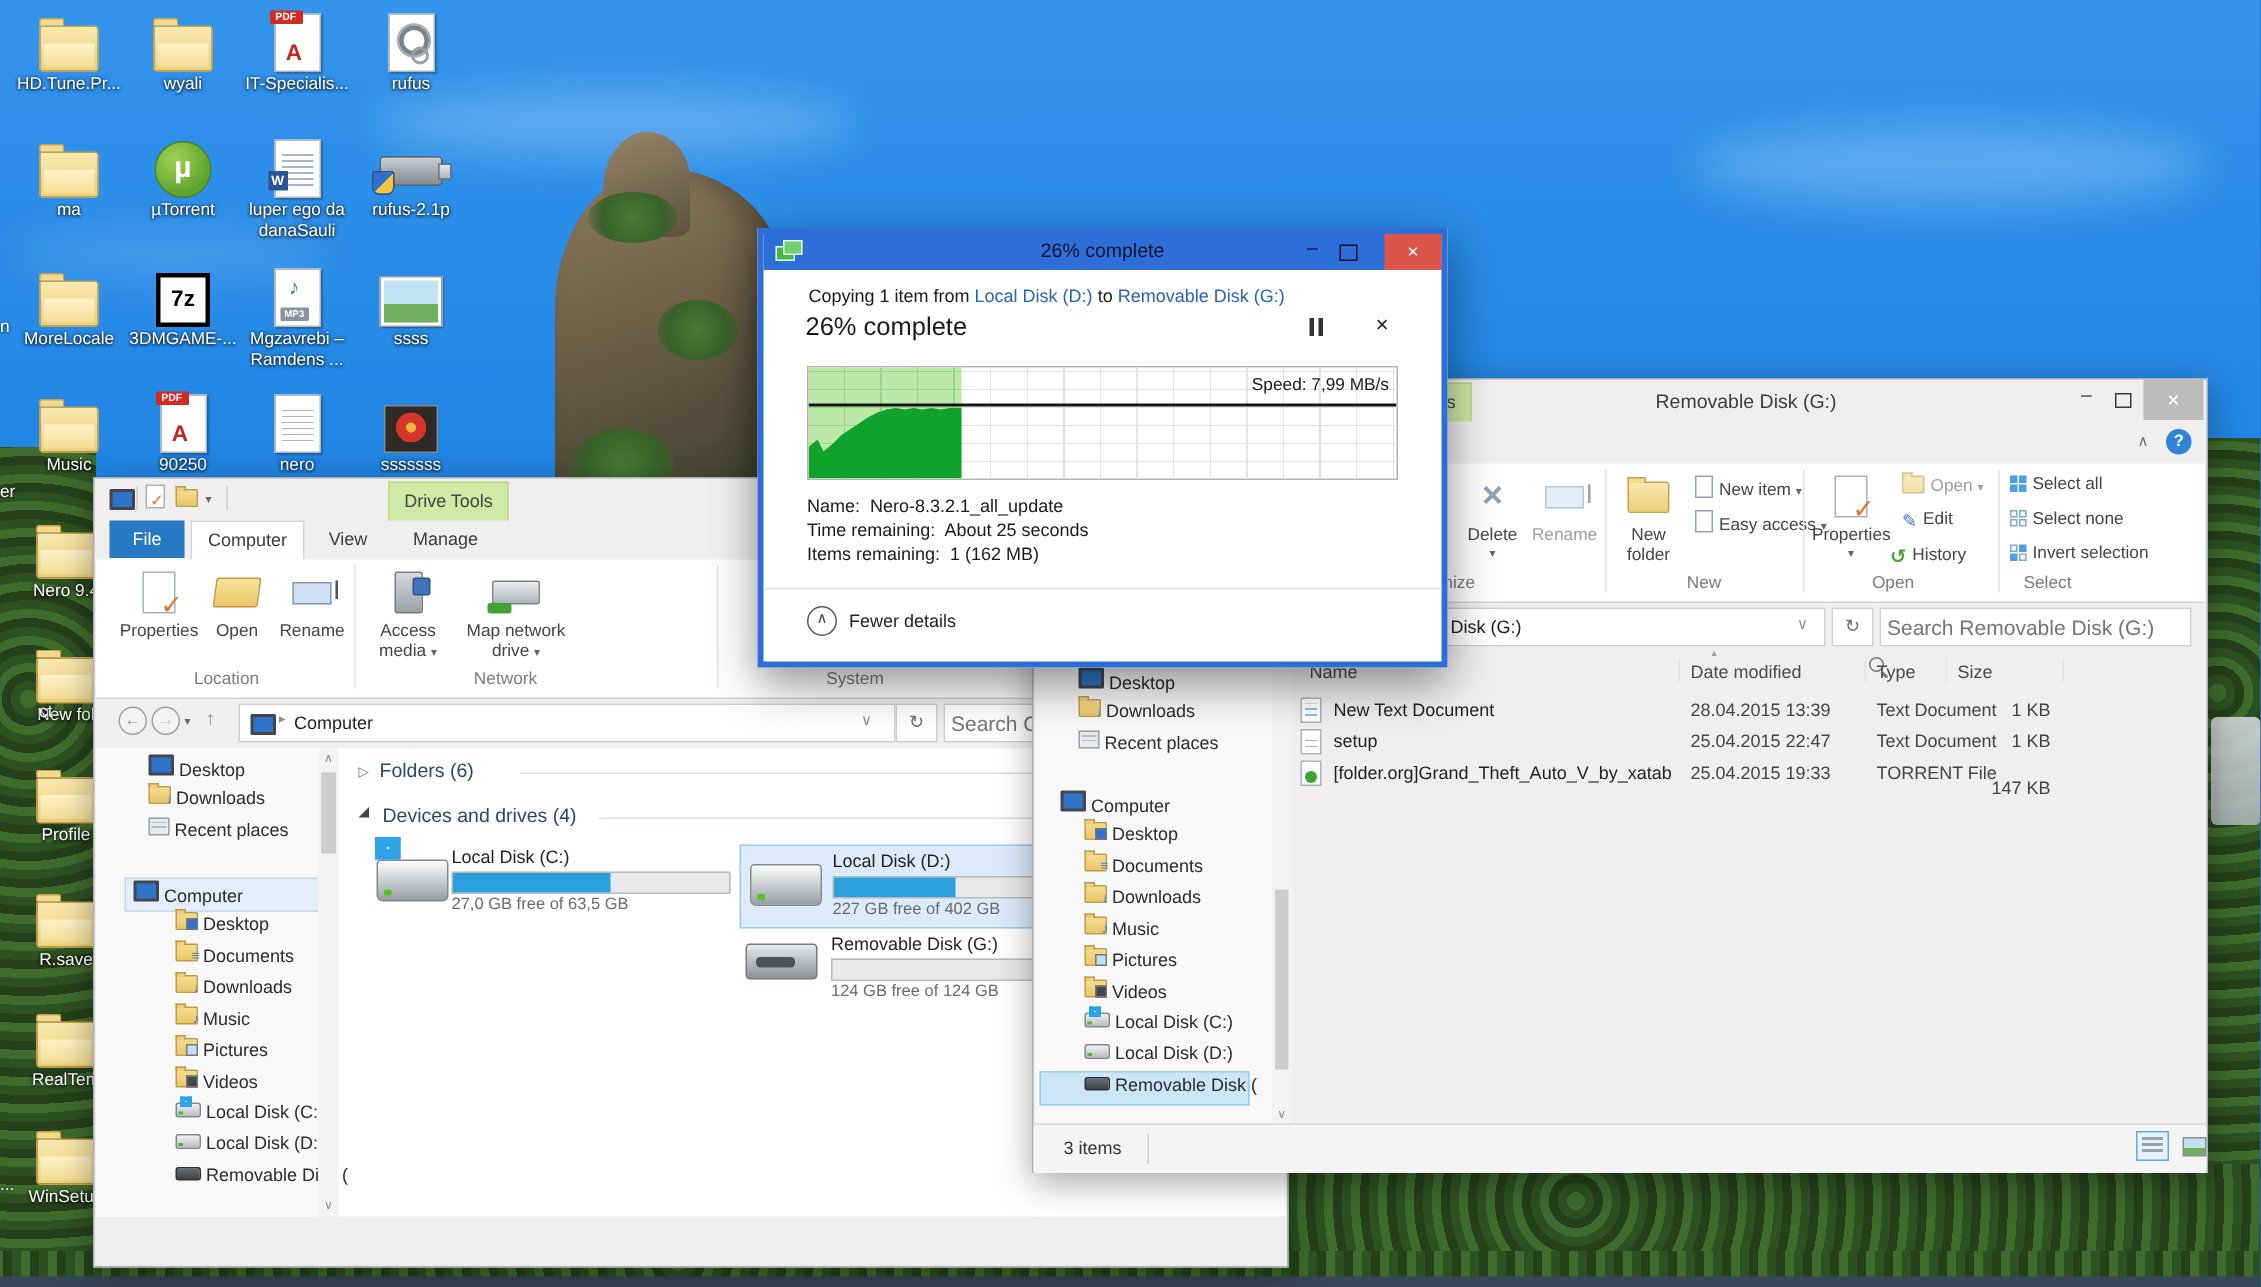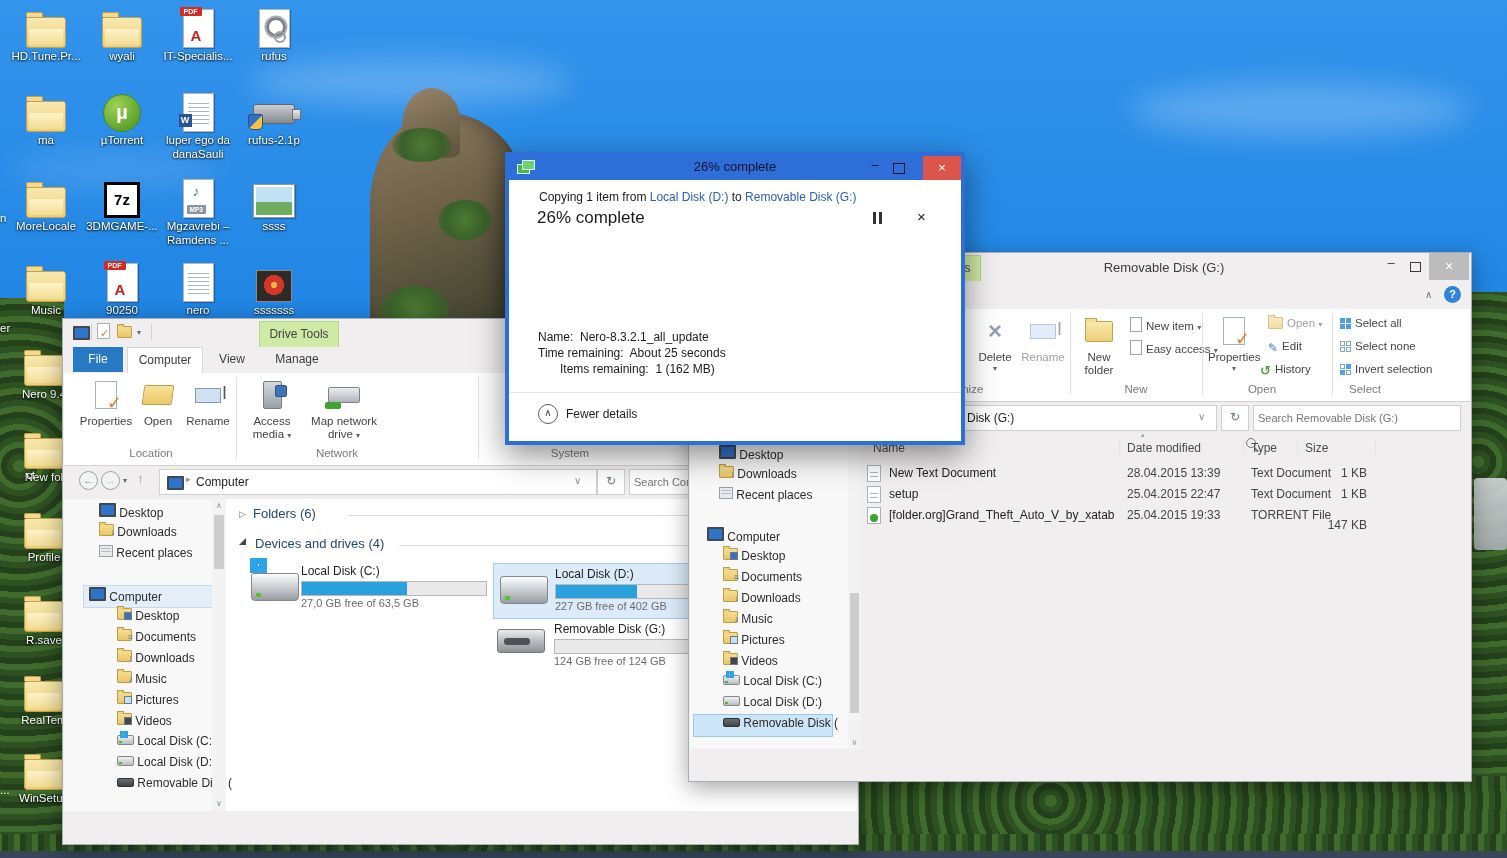--- a/index.html
+++ b/index.html
@@ -112,21 +112,21 @@
   .bigdrv{width:46px;height:26px;background:linear-gradient(#fdfdfd,#c6cacd 55%,#989da2);border:1px solid #85898d;border-radius:3px 3px 4px 4px;position:relative;}
   .bigdrv::after{content:"";position:absolute;left:4px;bottom:3px;width:5px;height:4px;background:#53c427;border-radius:1px;}
   .winflag{position:absolute;left:-2px;top:-16px;width:17px;height:15px;background:linear-gradient(90deg,#2ea3e8 0 8px,rgba(0,0,0,0) 8px 9.5px,#2ea3e8 9.5px 17px),linear-gradient(#2ea3e8 0 6.5px,#fff 6.5px 8px,#2ea3e8 8px 15px);}
   .dvddisc{position:absolute;right:-4px;top:-16px;width:22px;height:22px;border-radius:50%;background:radial-gradient(circle,#8b8f94 0 18%,#e7e9ec 20% 60%,#b9bdc2 62% 100%);border:1px solid #8a8e92;}
   .dvdtag{position:absolute;left:8px;top:-10px;background:#1d1d1d;color:#fff;font-size:8px;font-weight:bold;padding:1px 3px;border-radius:1px;}
   .usbdrv{width:46px;height:22px;background:linear-gradient(#e9ebed,#b9bdc2 50%,#8e9297);border:1px solid #777b7f;border-radius:3px;position:relative;}
   .usbdrv::after{content:"";position:absolute;left:6px;top:8px;width:26px;height:7px;background:#4e5257;border-radius:3px;}
   
   .navbtn{width:17px;height:17px;border:1px solid #9aa0a6;border-radius:50%;color:#8a9096;font-size:11px;line-height:16px;text-align:center;background:#f4f3f3;}
   .bcbox,.rfbox,.sbox{background:#fff;border:1px solid #cfcfcf;}
-  .sbox input{border:none;outline:none;width:100%;height:100%;font-size:11px;color:#333;background:transparent;font-family:inherit;padding:0 4px;box-sizing:border-box;}
+  .sbox input{border:none;outline:none;width:100%;height:100%;font-size:14px;color:#333;background:transparent;font-family:inherit;padding:0 4px;box-sizing:border-box;}
   .mag{width:8px;height:8px;border:1.5px solid #777;border-radius:50%;position:relative;display:inline-block;}
   .mag::after{content:"";position:absolute;right:-4px;bottom:-3px;width:5px;height:1.5px;background:#777;transform:rotate(45deg);}
   .statusbar{background:#f5f4f4;border-top:1px solid #d9d9d9;font-size:12px;color:#333;}
   .viewbtn{border:1px solid rgba(0,0,0,0);}
   .viewbtn.sel{border:1px solid #61a8dc;background:#e6f2fb;}
   .vlist{width:14px;height:12px;background:repeating-linear-gradient(#9aa0a6 0 2px,rgba(0,0,0,0) 2px 4px);margin:3px;}
   .vthumb{width:14px;height:11px;background:linear-gradient(#bfe3f2 0 55%,#6fae5f 55% 100%);border:1px solid #8a8e92;margin:3px;}
   .colhdr{font-size:12px;color:#4a4a4a;}
   .cell{font-size:12px;color:#1f1f1f;white-space:nowrap;}
   .fpage{width:12px;height:15px;background:#fff;border:1px solid #a8b2bc;position:relative;display:inline-block;}
@@ -557,20 +557,30 @@
   </div>
 
   <div class="abs" style="left:176px;top:252px;width:560px;height:21px;">
     <span class="ftor abs" style="left:2px;top:2px;"></span>
     <span class="abs cell" style="left:24px;top:3px;">[folder.org]Grand_Theft_Auto_V_by_xatab</span>
     <span class="abs cell" style="left:262px;top:3px;color:#444;">25.04.2015 19:33</span>
     <span class="abs cell" style="left:386px;top:3px;color:#444;">TORRENT File</span>
     <span class="abs cell" style="left:440px;top:13px;width:62px;text-align:right;color:#444;">147 KB</span>
   </div>
 
+  <div class="abs statusbar" style="left:0;top:496px;width:782px;height:32px;">
+    <span class="abs" style="left:20px;top:8px;">3 items</span>
+    <div class="abs" style="left:76px;top:6px;width:1px;height:20px;background:#d0d0d0;"></div>
+    <div class="abs viewbtn sel" style="left:735px;top:4px;">
+        <div class="vlist"></div>
+      </div>
+    <div class="abs viewbtn" style="left:762px;top:4px;">
+        <div class="vthumb"></div>
+      </div>
+  </div>
 </div>
 
 <div class="abs dlg" style="z-index:30;">
   <div class="abs dlg-title">
     <span class="copyic" style="left:8px;top:8px;"></span>
     <span class="copyic" style="left:13px;top:4px;background:#6fd06f;"></span>
     <div class="abs" style="left:0;top:3px;width:452px;text-align:center;">26% complete</div>
     <span class="abs wbtn" style="left:356px;top:1px;width:20px;color:#12122c;font-size:13px;">–</span>
     <span class="abs" style="left:384px;top:7px;width:10px;height:9px;border:1.5px solid #12122c;"></span>
     <div class="abs dl-red" style="left:414px;top:0;width:38px;height:24px;line-height:23px;">×</div>
@@ -578,21 +588,30 @@
   <div class="abs dfield" style="left:30px;top:34px;">
     <span>Copying 1 item from</span>
     <span class="link">Local Disk (D:)</span>
     <span>to</span>
     <span class="link">Removable Disk (G:)</span>
   </div>
   <div class="abs" style="left:28px;top:52px;font-size:17px;color:#1a1a1a;">26% complete</div>
   <div class="abs" style="left:362px;top:56px;"><span class="pausebar"></span><span class="pausebar"></span></div>
   <span class="abs" style="left:408px;top:52px;font-size:15px;color:#222;">×</span>
 
+  <div class="abs chart" style="left:29px;top:88px;width:392px;height:74px;">
+    <div class="chartgrid"></div>
+    <div class="chartgreen" style="width: 26%;"></div>
+    <svg class="abs" style="left:0;top:0;" width="392" height="74">
+      <path d="M0,53 L6,48 L10,56 L16,51 L22,45 L28,41 L34,37 L40,33 L46,30 L52,28 L58,27 L64,28 L70,27 L76,28 L82,27 L88,28 L94,27 L102,27 L102,74 L0,74 Z" fill="#0fa32c"></path>
+    </svg>
+    <div class="chartline"></div>
+    <span class="speedtxt">Speed: 7,99 MB/s</span>
+  </div>
   <div class="abs dfield" style="left:29px;top:174px;"><span>Name:</span>&nbsp; <span>Nero-8.3.2.1_all_update</span></div>
   <div class="abs dfield" style="left:29px;top:190px;"><span>Time remaining:</span>&nbsp; <span>About 25 seconds</span></div>
-  <div class="abs dfield" style="left:29px;top:206px;margin-left:22px;"><span>Items remaining:</span>&nbsp; <span>1 (162 MB)</span></div>
+  <div class="abs dfield" style="left:29px;top:206px;"><span>Items remaining:</span>&nbsp; <span>1 (162 MB)</span></div>
   <div class="abs" style="left:0;top:236px;width:452px;height:1px;background:#e4e4e4;"></div>
   <div class="abs" style="left:29px;top:248px;">
     <span class="fdcirc abs" style="left:0;top:0;">∧</span>
     <span class="abs" style="left:28px;top:3px;font-size:12px;white-space:nowrap;">Fewer details</span>
   </div>
 </div>
 
 </body></html>

